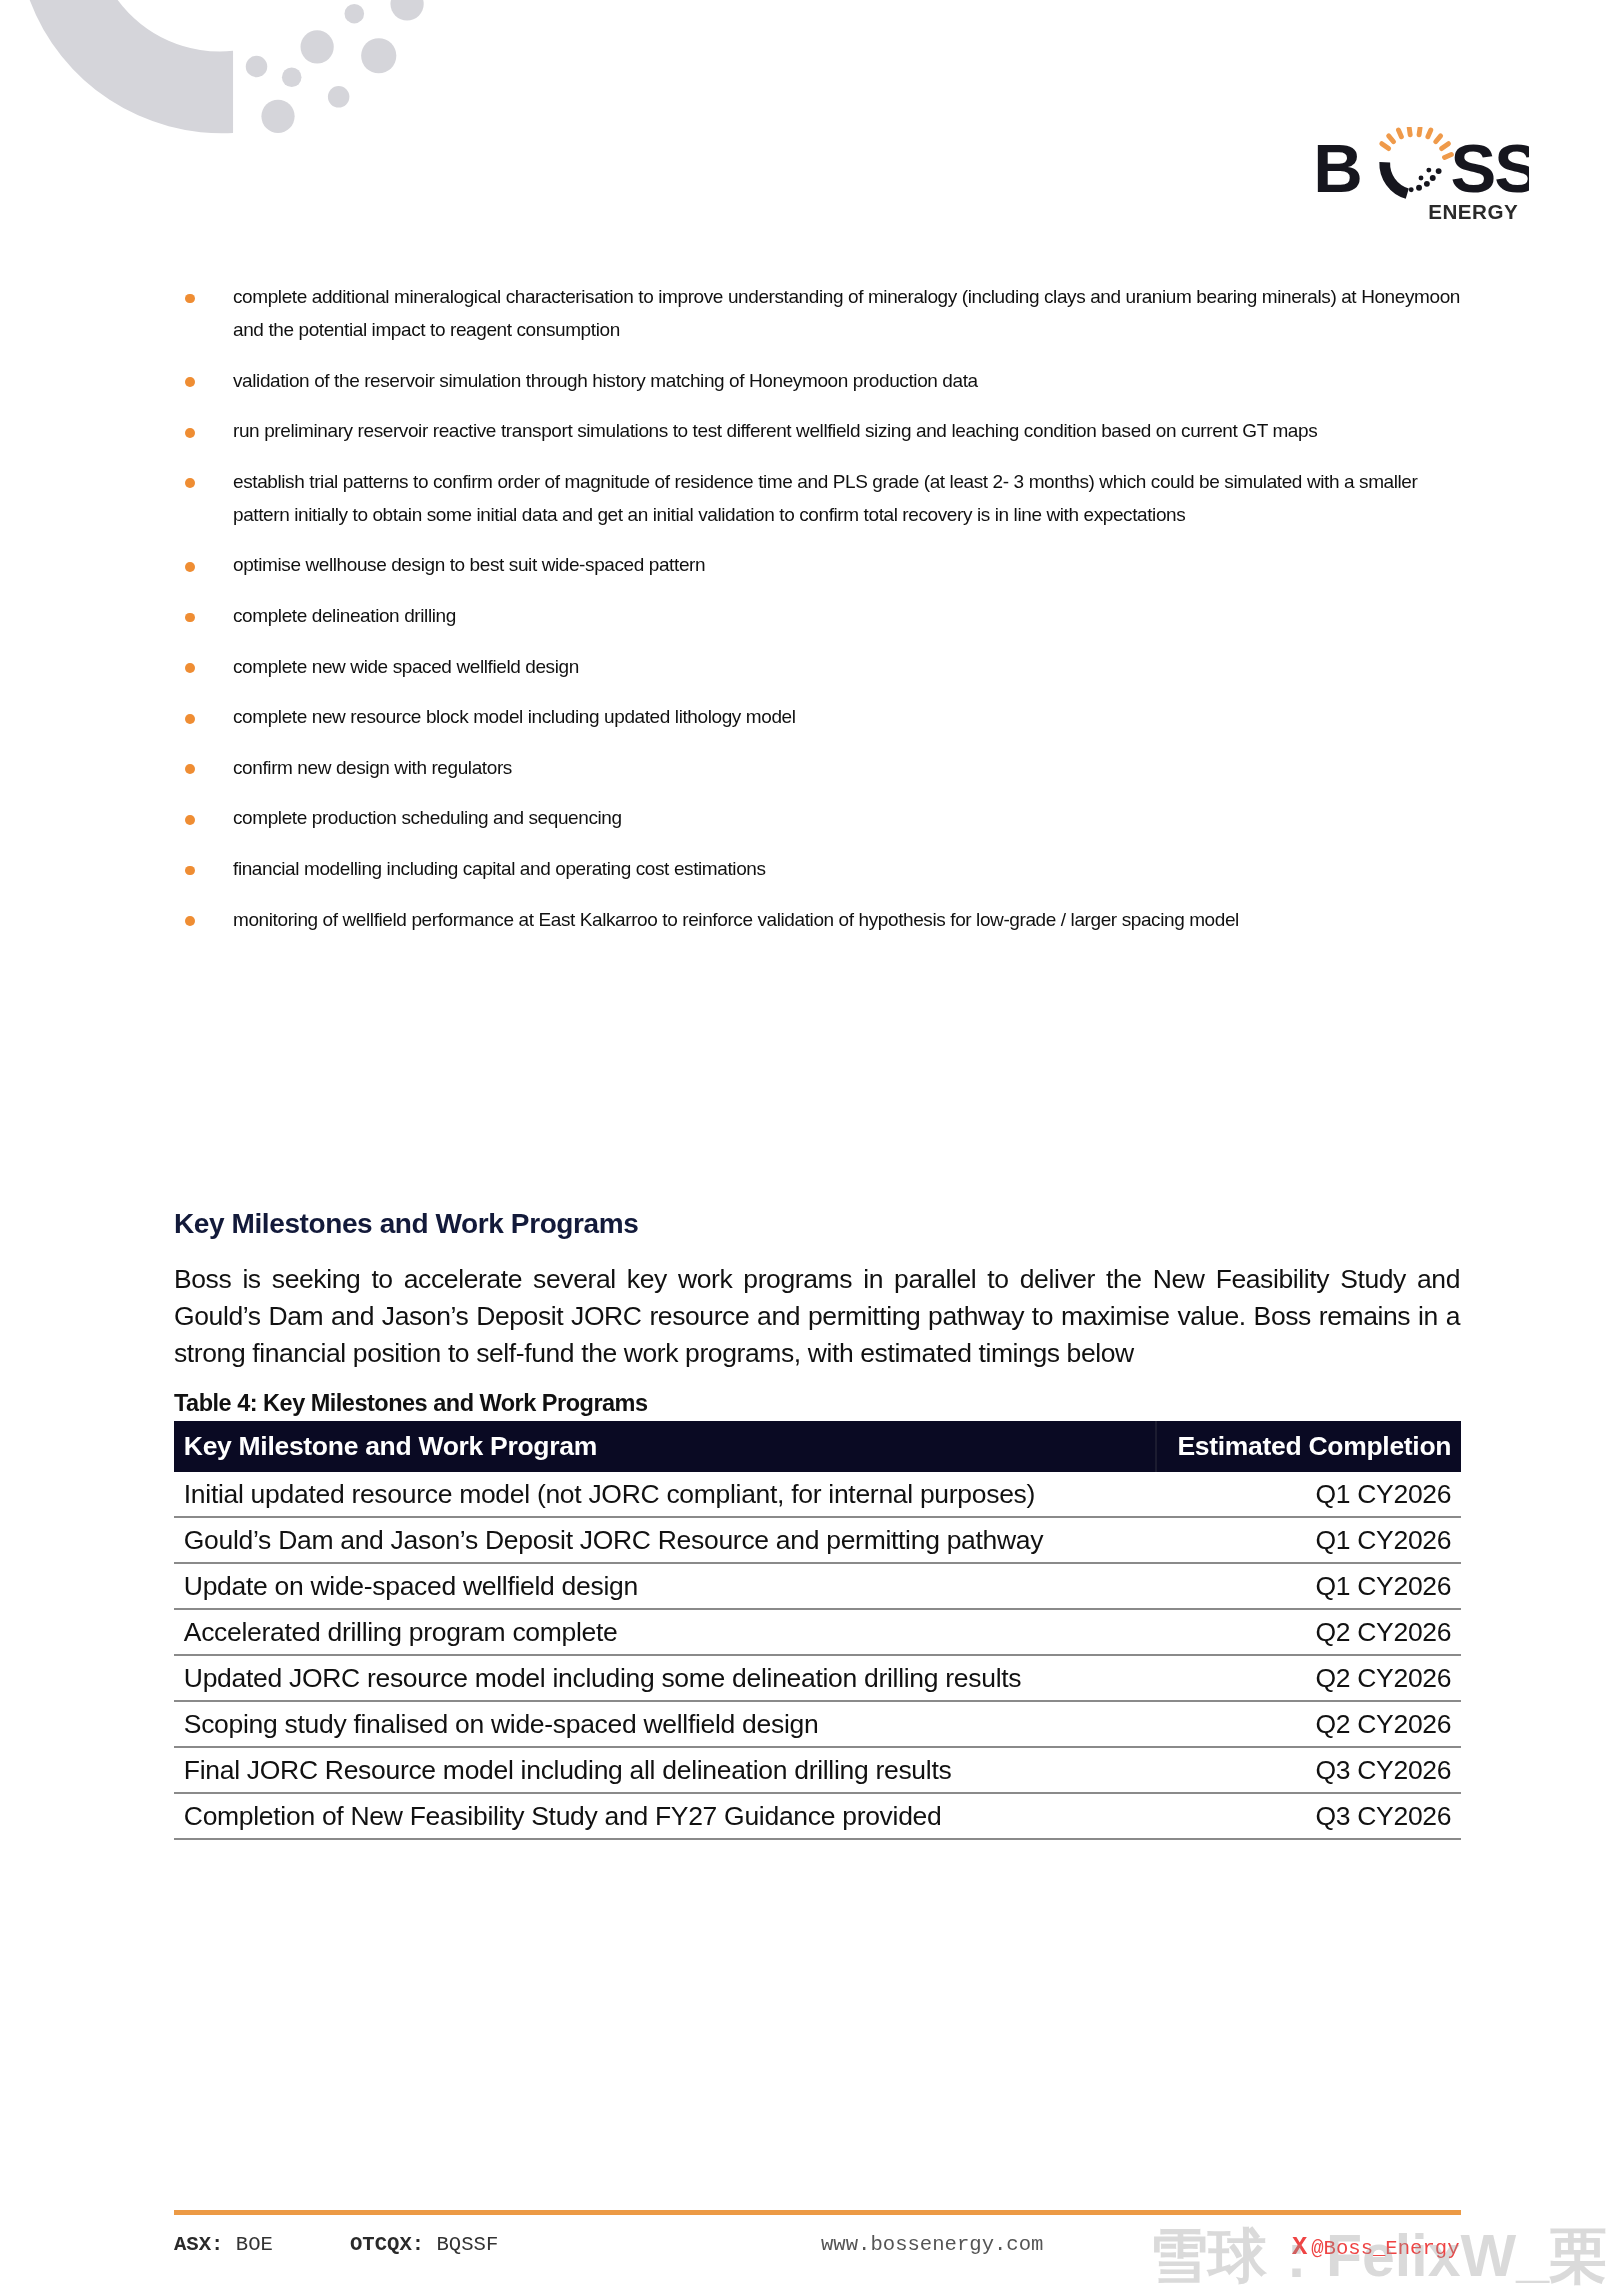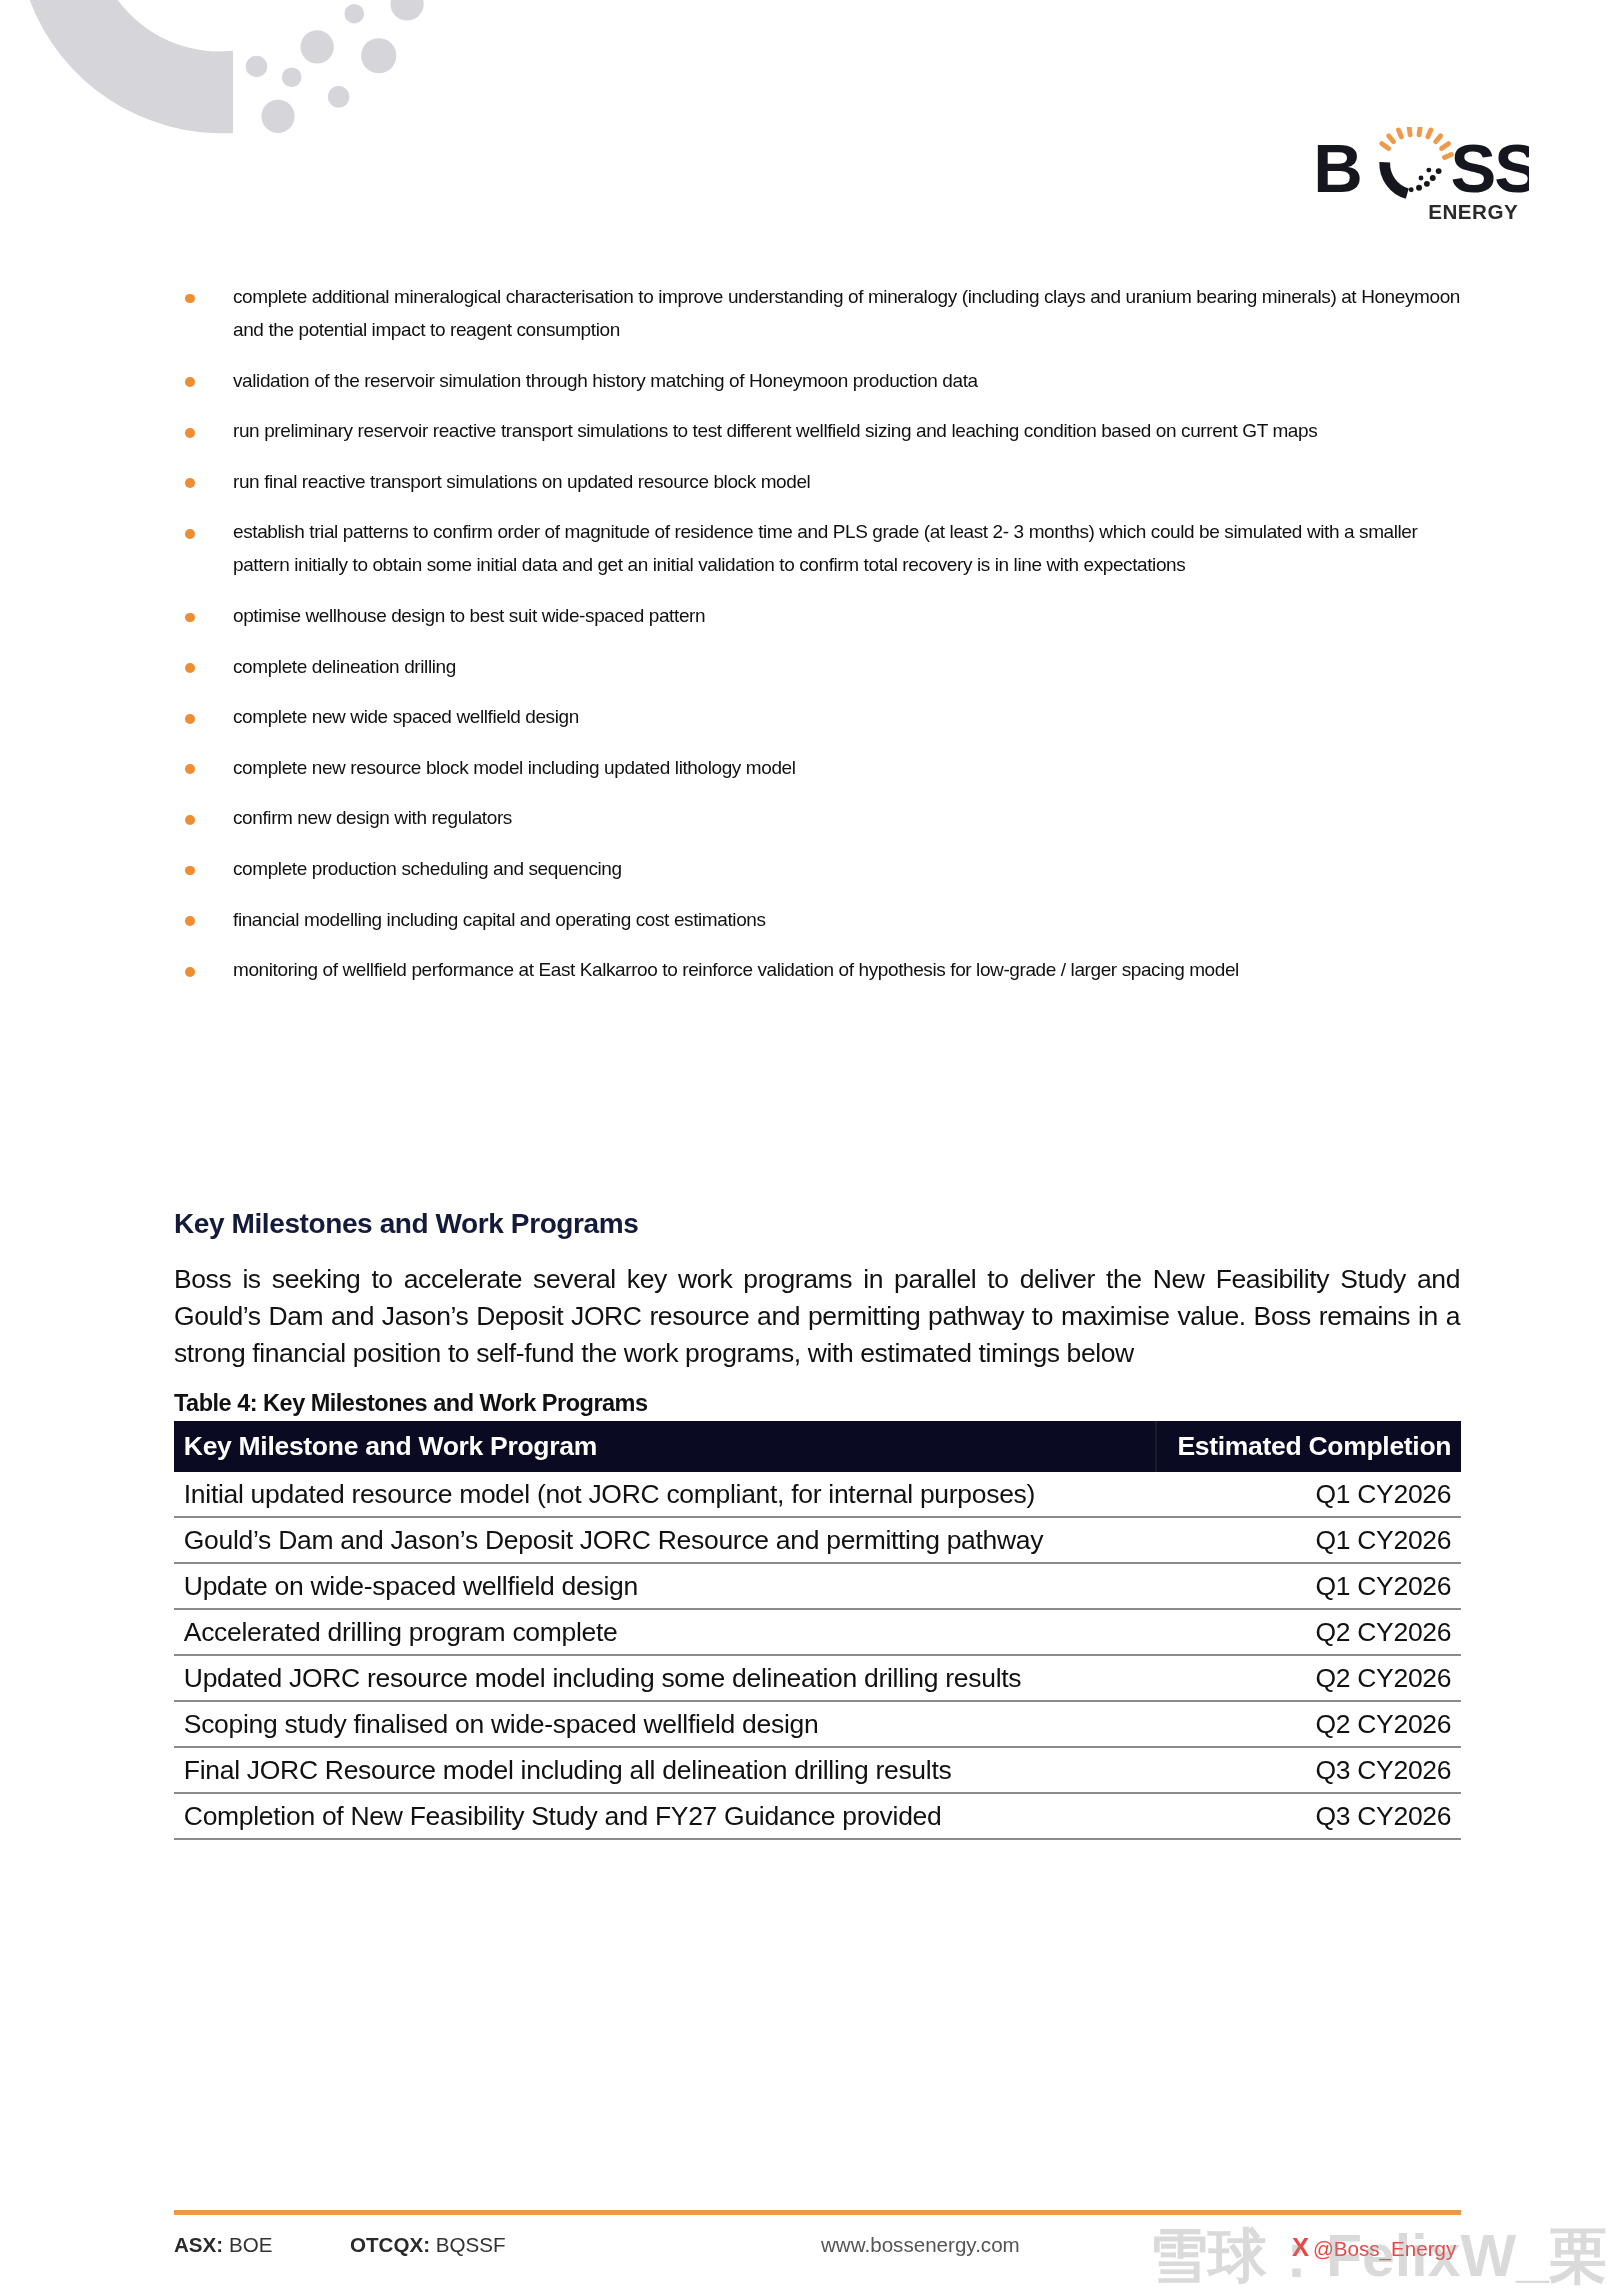--- a/index.html
+++ b/index.html
@@ -14,21 +14,21 @@
   .bullet-dot { position: absolute; left: 8.8px; top: 13.7px; width: 9.8px; height: 9.8px; border-radius: 50%; background: #ef8d33; }
   .section-heading { position: absolute; left: 174px; top: 1208px; font-size: 28px; font-weight: bold; color: #131a3a; letter-spacing: -0.4px; margin: 0; }
   .intro { position: absolute; left: 174px; top: 1261px; width: 1286px; font-size: 26.5px; line-height: 37px; text-align: justify; margin: 0; letter-spacing: -0.4px; }
   .table-caption { position: absolute; left: 174px; top: 1390px; font-size: 23.5px; font-weight: bold; letter-spacing: -0.5px; }
   table.milestones { position: absolute; left: 174px; top: 1421px; width: 1287px; border-collapse: collapse; font-size: 26.5px; letter-spacing: -0.3px; }
   table.milestones th { background: #0a0a23; color: #ffffff; font-weight: bold; height: 51px; padding: 0 9.8px; text-align: left; }
   table.milestones th.col-date { text-align: right; border-left: 2px solid #1c1c30; width: 284px; margin-left: 41px; }
   table.milestones td { height: 44px; padding: 0 9.8px; border-bottom: 2.9px solid #8a8a8a; }
   table.milestones td.col-date { text-align: right; }
   .footer-rule { position: absolute; left: 174px; top: 2210px; width: 1287px; height: 4.9px; background: #ec9a45; }
-  .footer { position: absolute; top: 2233px; font-size: 20.6px; color: #333333; }
+  .footer { position: absolute; top: 2233px; font-size: 20.6px; color: #333333; font-family: Liberation Mono, monospace; }
   .footer b { color: #2a2a2a; }
   .f-asx { left: 174px; }
   .f-otc { left: 350px; }
   .f-web { left: 821px; color: #555555; }
   .f-x { left: 1292px; color: #ef4444; }
   .x-glyph { font-weight: bold; font-size: 25.5px; margin-right: 3.9px; }
   .watermark { position: absolute; left: 1149px; top: 2217px; font-size: 59px; color: rgba(150,150,150,0.35); font-weight: bold; white-space: nowrap; }
 </style>
 </head>
 <body>
@@ -71,21 +71,20 @@
     <text x="0" y="66" font-family="Liberation Sans, sans-serif" font-size="70" font-weight="bold" fill="#16161e">B</text>
     <text x="140" y="66" font-family="Liberation Sans, sans-serif" font-size="70" font-weight="bold" fill="#16161e" letter-spacing="-2">SS</text>
   </svg>
   <span class="logo-sub">ENERGY</span>
 </div>
 
 <ul class="bullets">
   <li class="just"><span class="bullet-dot"></span><span>complete additional mineralogical characterisation to improve understanding of mineralogy (including clays and uranium bearing minerals) at Honeymoon and the potential impact to reagent consumption</span></li>
   <li><span class="bullet-dot"></span><span>validation of the reservoir simulation through history matching of Honeymoon production data</span></li>
   <li><span class="bullet-dot"></span><span>run preliminary reservoir reactive transport simulations to test different wellfield sizing and leaching condition based on current GT maps</span></li>
-  <li><span class="bullet-dot"></span><span>run final reactive transport simulations on updated resource block model</span></li>
   <li><span class="bullet-dot"></span><span>establish trial patterns to confirm order of magnitude of residence time and PLS grade (at least 2- 3 months) which could be simulated with a smaller pattern initially to obtain some initial data and get an initial validation to confirm total recovery is in line with expectations</span></li>
   <li><span class="bullet-dot"></span><span>optimise wellhouse design to best suit wide-spaced pattern</span></li>
   <li><span class="bullet-dot"></span><span>complete delineation drilling</span></li>
   <li><span class="bullet-dot"></span><span>complete new wide spaced wellfield design</span></li>
   <li><span class="bullet-dot"></span><span>complete new resource block model including updated lithology model</span></li>
   <li><span class="bullet-dot"></span><span>confirm new design with regulators</span></li>
   <li><span class="bullet-dot"></span><span>complete production scheduling and sequencing</span></li>
   <li><span class="bullet-dot"></span><span>financial modelling including capital and operating cost estimations</span></li>
   <li><span class="bullet-dot"></span><span>monitoring of wellfield performance at East Kalkarroo to reinforce validation of hypothesis for low-grade / larger spacing model</span></li>
 </ul>

